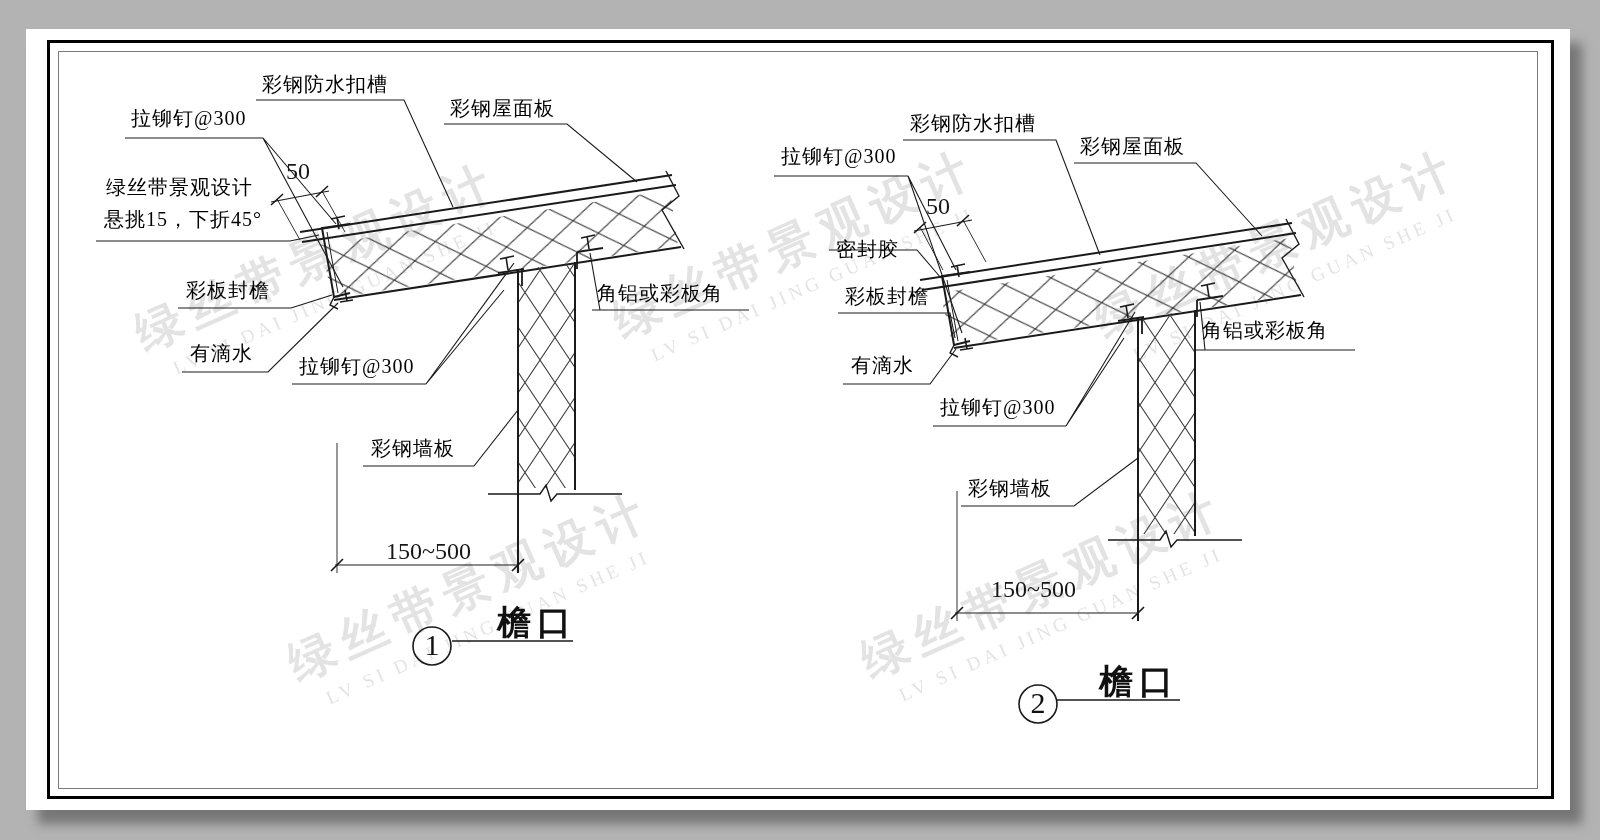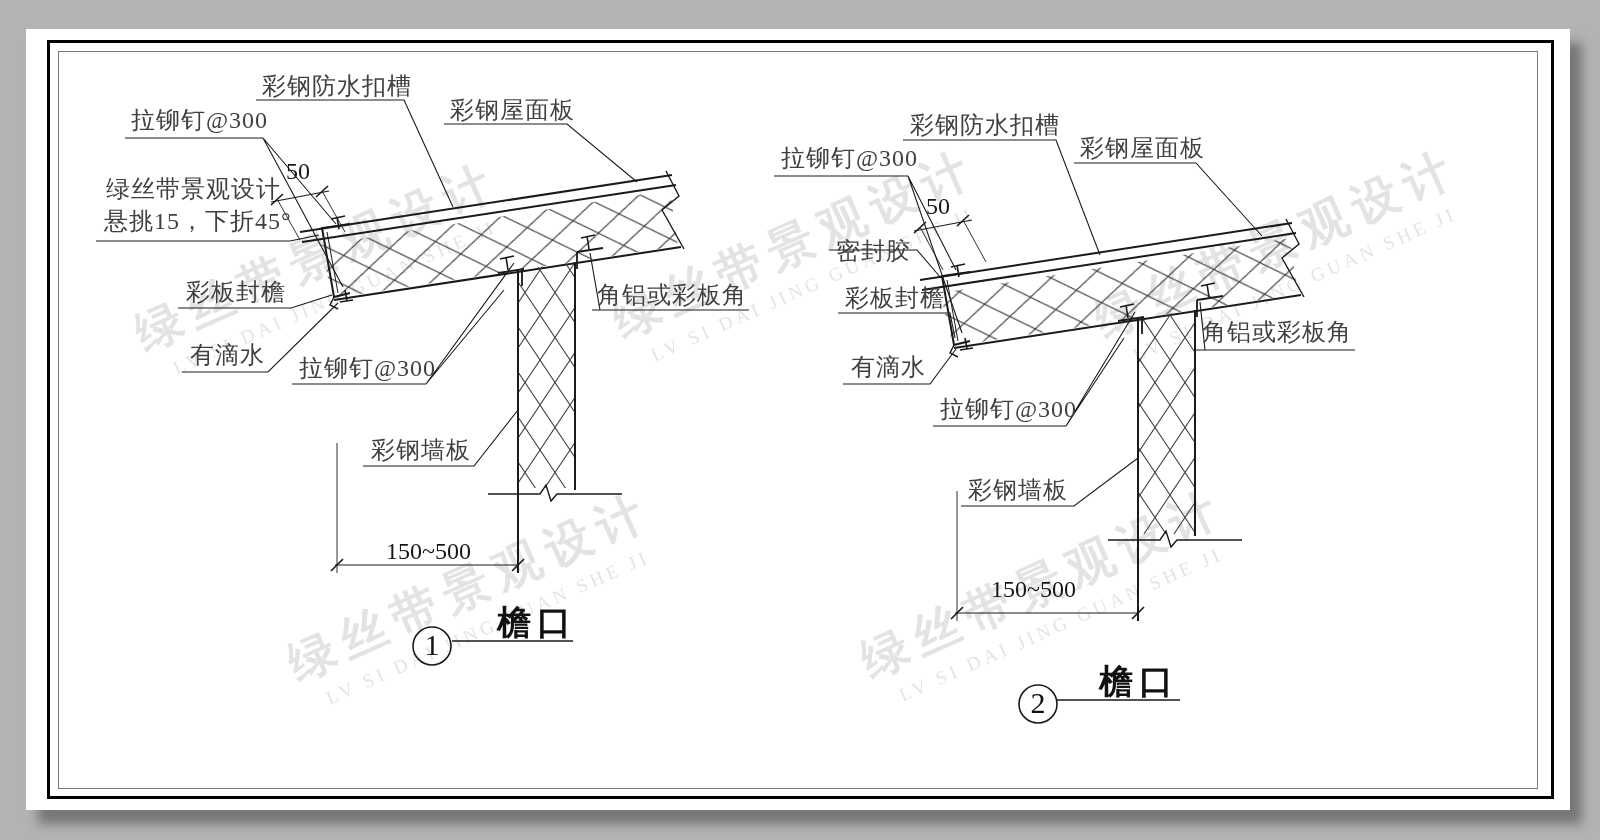--- a/index.html
+++ b/index.html
@@ -11,22 +11,22 @@
   }
   .page{
     position:absolute;left:26px;top:29px;width:1544px;height:781px;
     background:#ffffff;
     box-shadow:12px 14px 10px rgba(70,70,70,.55);
   }
   .frame-outer{position:absolute;left:21px;top:11px;right:16px;bottom:11px;border:3px solid #000;}
   .frame-inner{position:absolute;left:32px;top:22px;right:32px;bottom:21px;border:1px solid #7a7a7a;}
   svg.draw{position:absolute;left:0;top:0;}
   .lbl{
-    position:absolute;font-size:24px;line-height:1.05;white-space:nowrap;
-    color:#404040;letter-spacing:1px;
+    position:absolute;font-size:20px;line-height:1.05;white-space:nowrap;
+    color:#000000;letter-spacing:1px;
   }
   .dim{position:absolute;font-size:24px;white-space:nowrap;color:#161616;}
   .title-text{position:absolute;font-size:34px;font-weight:bold;letter-spacing:6px;color:#111;white-space:nowrap;margin-left:41px;}
   .circle-num{
     position:absolute;font-size:30px;color:#111;transform:translate(-50%,-52%);
   }
   .wm{
     position:absolute;transform:translate(-50%,-50%) rotate(-24deg);
     text-align:center;color:rgba(40,40,40,.13);pointer-events:none;white-space:nowrap;
   }

